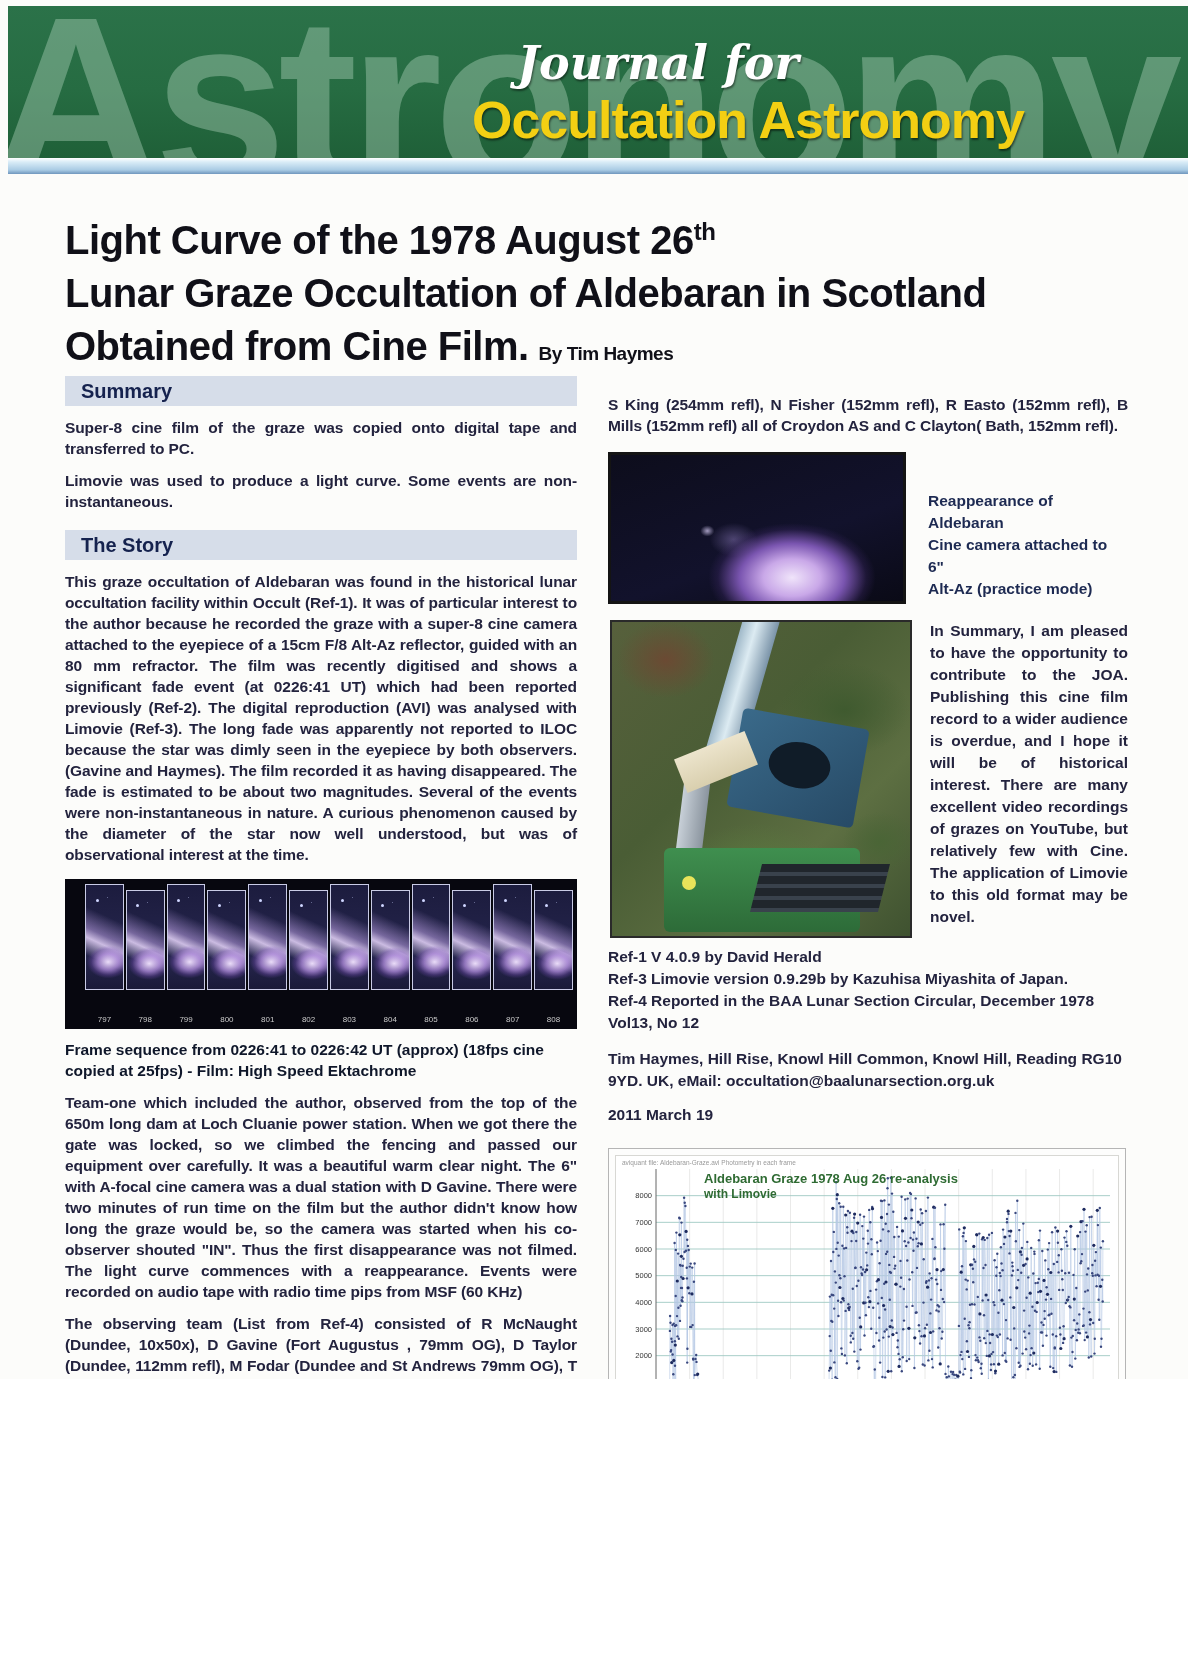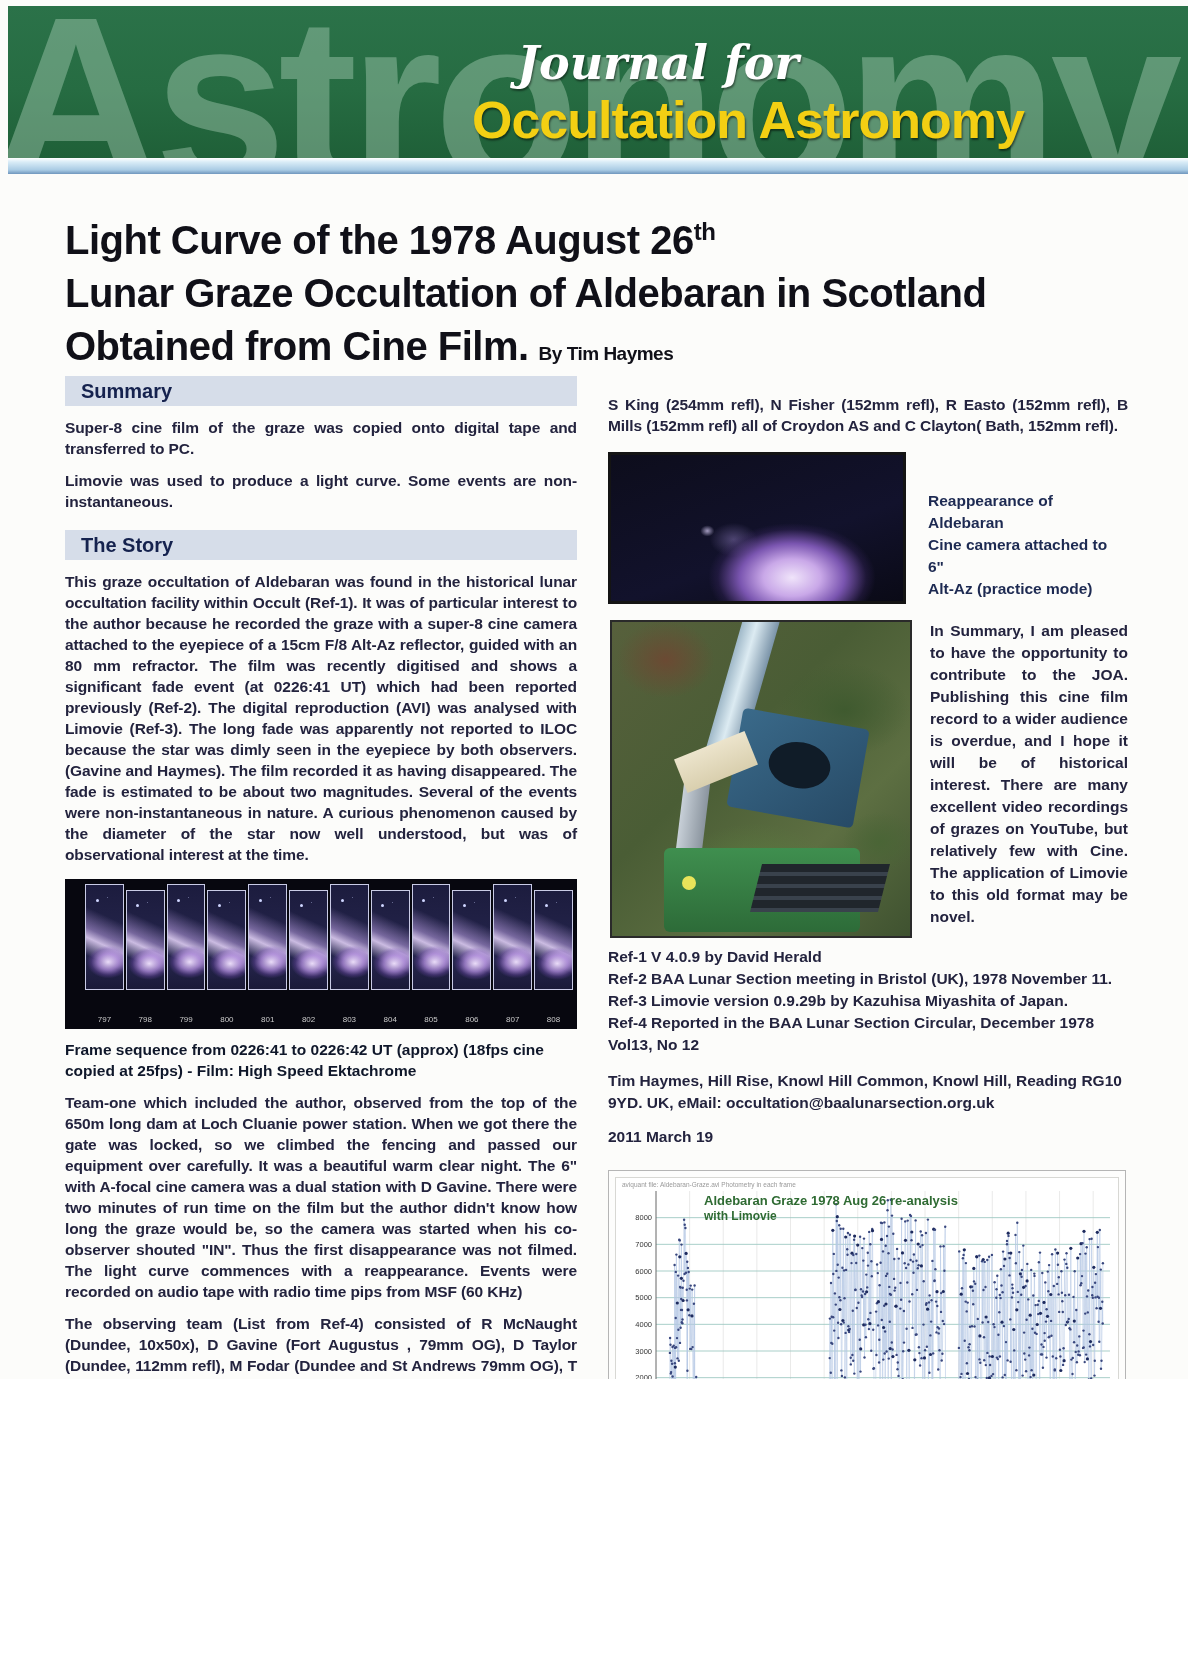--- a/index.html
+++ b/index.html
@@ -216,21 +216,20 @@
         <div class="scope-label"></div>
         <div class="scope-base"></div>
         <div class="scope-tray"></div>
         <div class="scope-dot"></div>
       </div>
       <p class="summary-right">In Summary, I am pleased to have the opportunity to contribute to the JOA. Publishing this cine film record to a wider audience is overdue, and I hope it will be of historical interest. There are many excellent video recordings of grazes on YouTube, but relatively few with Cine. The application of Limovie to this old format may be novel.</p>
     </div>
 
     <div class="refs">
       <div class="ref-line">Ref-1  V 4.0.9 by David Herald</div>
-      <div class="ref-line">Ref-2  BAA Lunar Section meeting in Bristol (UK), 1978 November 11.</div>
       <div class="ref-line">Ref-3  Limovie version 0.9.29b by Kazuhisa Miyashita of Japan.</div>
       <div class="ref-line">Ref-4  Reported in the BAA Lunar Section Circular, December 1978 Vol13, No 12</div>
     </div>
 
     <p class="address">Tim Haymes, Hill Rise, Knowl Hill Common, Knowl Hill, Reading RG10 9YD.   UK, eMail: occultation@baalunarsection.org.uk</p>
     <p class="date-line">2011 March 19</p>
 
     <div class="chart-box">
       <div class="chart-inner" id="chart"><svg viewBox="0 0 502 344" width="100%" height="100%">
             <rect x="0" y="0" width="502" height="344" fill="#ffffff"></rect>

